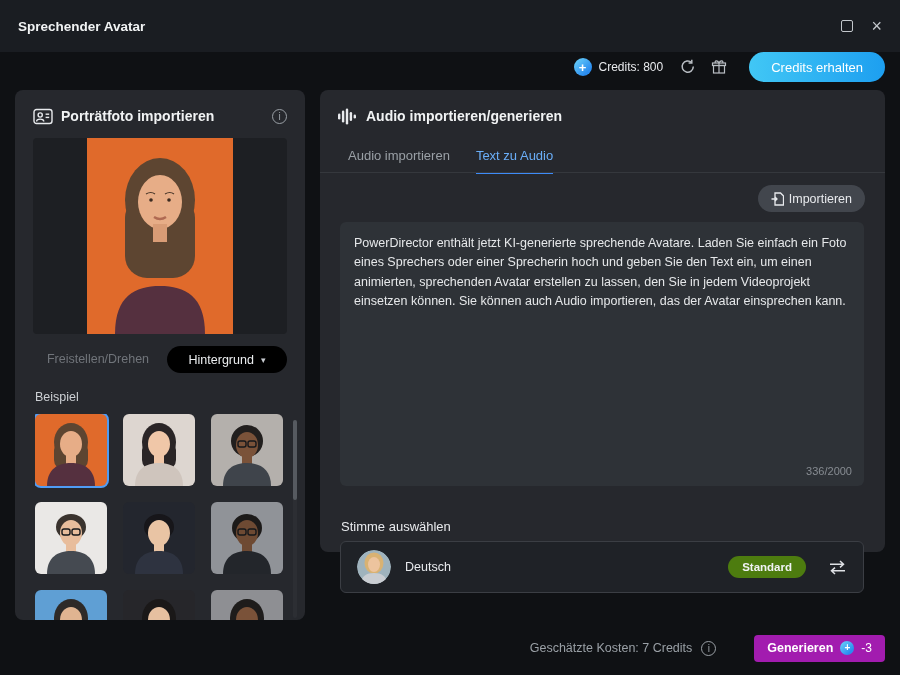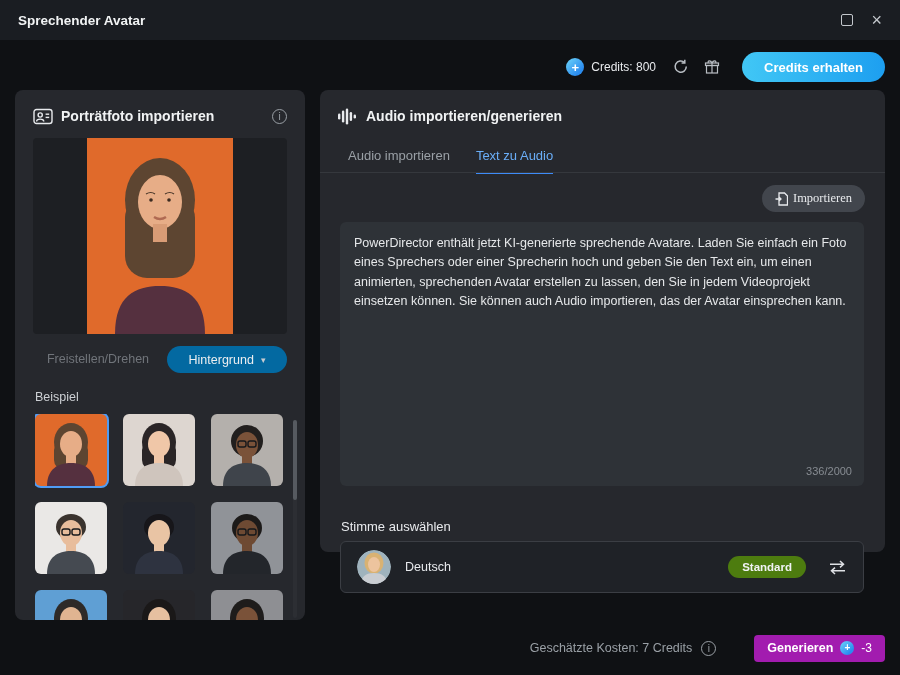--- a/index.html
+++ b/index.html
@@ -3,79 +3,79 @@
 <meta charset="utf-8">
 <style>
   * { margin:0; padding:0; box-sizing:border-box; }
   html,body { width:900px; height:675px; }
   body {
     position:relative; overflow:hidden;
     background:#0f1114; color:#e8eaed;
     font-family:"Liberation Sans", sans-serif;
   }
   
-  .titlebar { position:absolute; top:0; left:0; width:900px; height:40px;
+  .titlebar { position:absolute; top:0; left:0; width:900px; height:52px;
     background:#1a1d22; display:flex; align-items:center; }
   .titlebar .title { margin-left:18px; font-size:13.5px; font-weight:700; color:#f1f3f4; }
   .win-controls { margin-left:auto; display:flex; align-items:center; gap:18px; margin-right:18px; }
   .max-btn { width:12px; height:12px; border:1.5px solid #c3c7cc; border-radius:2px; cursor:pointer; }
   .close-btn { font-size:18px; color:#c3c7cc; line-height:1; cursor:pointer; }
 
   
   .credits-row { position:absolute; top:52px; right:15px; height:30px;
     display:flex; align-items:center; }
   .coin { width:18px; height:18px; border-radius:50%;
     background:linear-gradient(135deg,#6fd6f9 0%,#2b8df0 75%);
     display:flex; align-items:center; justify-content:center;
     color:#fff; font-weight:700; font-size:13px; line-height:1; }
   .credits-label { margin-left:7px; font-size:12px; color:#e8eaed; }
   .icon-btn { margin-left:16px; display:flex; align-items:center; cursor:pointer; }
   .credits-btn { margin-left:22px; height:30px; padding:0 22px; border-radius:15px;
     background:linear-gradient(90deg,#41c7f5,#1d9ff0);
-    display:flex; align-items:center; color:#fff; font-weight:700; font-size:13px; cursor:pointer; }
+    display:flex; align-items:center; color:#fff; font-weight:400; font-size:13px; cursor:pointer; }
 
   
   .panel { position:absolute; top:90px; background:#26282d; border-radius:8px; }
   .panel-left { left:15px; width:290px; height:530px; }
   .panel-right { left:320px; width:565px; height:462px; }
   .panel-header-icon { position:absolute; left:18px; top:18px; }
   .panel-title { position:absolute; left:46px; top:18px; font-size:14px; font-weight:700; color:#f1f3f4; }
   .info-icon { width:15px; height:15px; border:1px solid #9aa0a6; border-radius:50%;
     color:#9aa0a6; font-size:10px; display:flex; align-items:center; justify-content:center; cursor:pointer; }
   .info-left { position:absolute; right:18px; top:19px; }
 
   
   .photo-box { position:absolute; left:18px; top:48px; width:254px; height:196px;
     background:#1d1f23; border-radius:4px; display:flex; justify-content:center; overflow:hidden; }
   .photo { width:146px; height:196px; background:#e06a2b; }
   .crop-btn { position:absolute; left:22px; top:257px; width:122px; height:25px;
     line-height:25px; text-align:center; font-size:12.5px; color:#70747a; cursor:pointer; }
   .bg-btn { position:absolute; left:152px; top:256px; width:120px; height:27px;
-    background:#0369a1; border-radius:14px; display:flex; align-items:center; justify-content:center;
+    background:#000000; border-radius:14px; display:flex; align-items:center; justify-content:center;
     gap:7px; font-size:12.5px; color:#eceef0; cursor:pointer; }
   .caret { font-size:9px; color:#c8ccd1; }
   .examples-label { position:absolute; left:20px; top:300px; font-size:12.5px; color:#cdd0d4; }
   .thumb-grid { position:absolute; left:20px; top:324px; width:248px; height:206px;
     display:grid; grid-template-columns:repeat(3,72px); grid-auto-rows:72px; gap:16px; overflow:hidden; }
   .thumb { width:72px; height:72px; border-radius:6px; background:var(--bg,#555);
     overflow:hidden; cursor:pointer; position:relative; }
   .thumb.selected { box-shadow:0 0 0 2px #4f9cf5; }
   .thumb-scrollbar { position:absolute; right:8px; top:330px; width:4px; height:198px;
     background:#2c2e33; border-radius:2px; }
   .thumb-scrollbar .scroll-thumb { width:4px; height:80px; background:#565a60; border-radius:2px; cursor:grab; }
 
   
   .tabs { position:absolute; left:28px; top:58px; display:flex; gap:26px; }
   .tab { font-size:13px; color:#9aa0a6; padding-bottom:9px; cursor:pointer; }
   .tab.active { color:#6aaef8; border-bottom:2px solid #3d8bf8; }
   .tab-divider { position:absolute; left:0; right:0; top:82px; height:1px; background:#35383d; }
   .textscript-label { position:absolute; left:21px; top:102px; font-size:13px; color:#e8eaed;margin-top:32px; }
   .import-btn { position:absolute; right:20px; top:95px; height:27px; padding:0 13px;
     background:#42464d; border-radius:14px; display:flex; align-items:center; gap:5px;
-    font-size:12.5px; color:#e8eaed; cursor:pointer;font-family:Liberation Serif, serif; }
+    font-size:12.5px; color:#e8eaed; cursor:pointer; }
   .script-box { position:absolute; left:20px; top:132px; width:524px; height:264px;
     background:#2e3237; border-radius:6px; padding:12px 14px 22px 14px;
     font-size:12.5px; line-height:1.55; color:#e6e8ea; cursor:text; }
   .char-count { position:absolute; right:12px; bottom:6px; font-size:11px; color:#878c92; }
   .voice-label { position:absolute; left:21px; top:429px; font-size:13px; color:#e8eaed; }
   .voice-row { position:absolute; left:20px; top:451px; width:524px; height:52px;
     background:#1f2227; border:1px solid #3b3e44; border-radius:6px;
     display:flex; align-items:center; padding:0 16px; cursor:pointer; }
   .voice-avatar { width:34px; height:34px; border-radius:50%; overflow:hidden; flex:0 0 34px; }
   .voice-name { margin-left:14px; font-size:12.5px; color:#e8eaed; }

